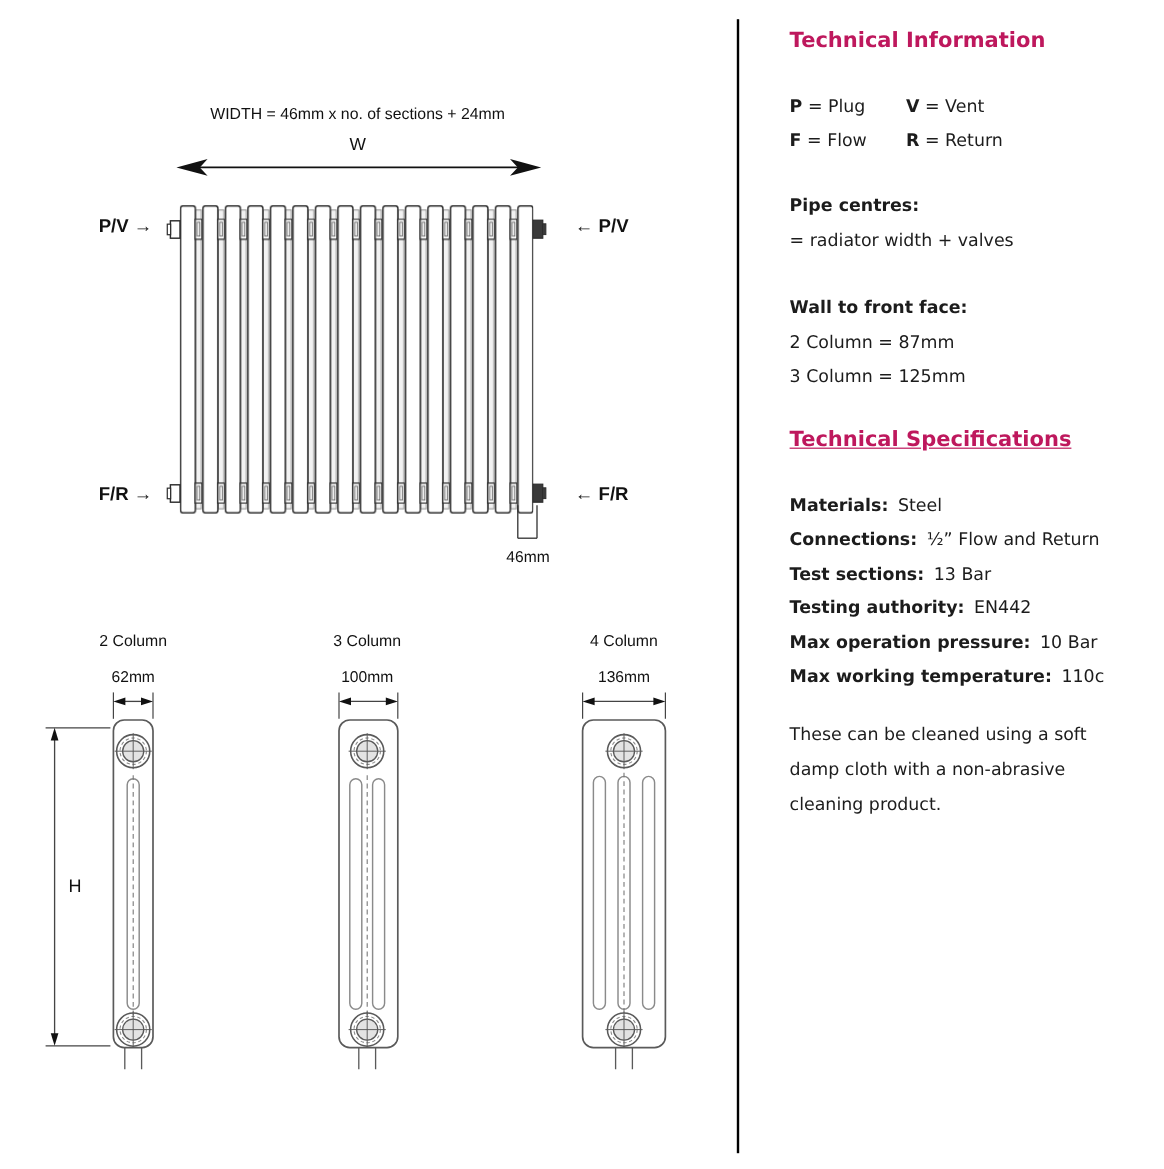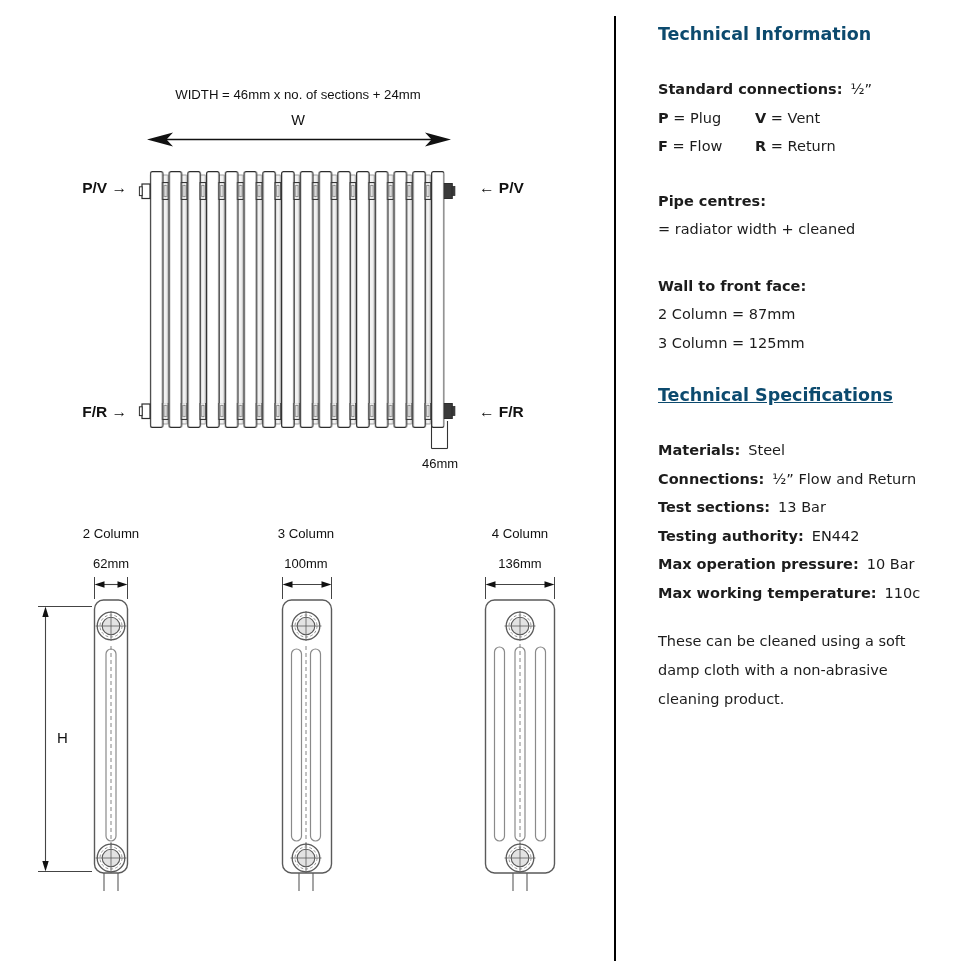--- a/index.html
+++ b/index.html
@@ -4,21 +4,21 @@
 <style>
   html,body { margin:0; padding:0; background:#ffffff; }
   body { width:970px; height:974px; position:relative; overflow:hidden;
          font-family:"DejaVu Sans", sans-serif; color:#1c1c1c; }
 
   .diagram-svg { position:absolute; left:0; top:0; }
 
   .divider { position:absolute; left:614px; top:16px; width:2px; height:945px; background:#000; }
 
   .panel { position:absolute; left:658px; top:0; width:292px; font-size:14.5px; }
-  .panel h2 { margin:0; font-size:17.5px; line-height:24px; font-weight:bold; color:#0c4a6e; }
+  .panel h2 { margin:0; font-size:17.5px; line-height:24px; font-weight:bold; color:#be185d; }
   .t-info-title { margin-top:22px !important; }
   .t-spec-title { margin-top:26px !important;text-decoration:underline; }
   .block { margin:0; }
   .line { height:28.5px; display:flex; align-items:center; }
   .b { font-weight:bold; }
   .gap { margin-left:8px; }
   .kv-pair { display:inline-block; width:97px; }
   .mt-conn { margin-top:29px; }
   .mt-pipe { margin-top:26px; }
   .mt-wall { margin-top:28px; }
@@ -189,24 +189,20 @@
 </svg>
 
 <div class="divider"></div>
 
 <div class="panel">
 
   <h2 class="t-info-title">Technical Information</h2>
 
   <div class="block mt-conn">
     <div class="line">
-      <span class="b">Standard connections:</span>
-      <span class="gap">½”</span>
-    </div>
-    <div class="line">
       <span class="kv-pair">
         <span class="b">P</span>
         <span>= Plug</span>
       </span>
       <span>
         <span class="b">V</span>
         <span>= Vent</span>
       </span>
     </div>
     <div class="line">
@@ -219,21 +215,21 @@
         <span>= Return</span>
       </span>
     </div>
   </div>
 
   <div class="block mt-pipe">
     <div class="line">
         <span class="b">Pipe centres:</span>
       </div>
     <div class="line">
-        <span>= radiator width + cleaned</span>
+        <span>= radiator width + valves</span>
       </div>
   </div>
 
   <div class="block mt-wall">
     <div class="line">
         <span class="b">Wall to front face:</span>
       </div>
     <div class="line">
         <span>2 Column = 87mm</span>
       </div>

